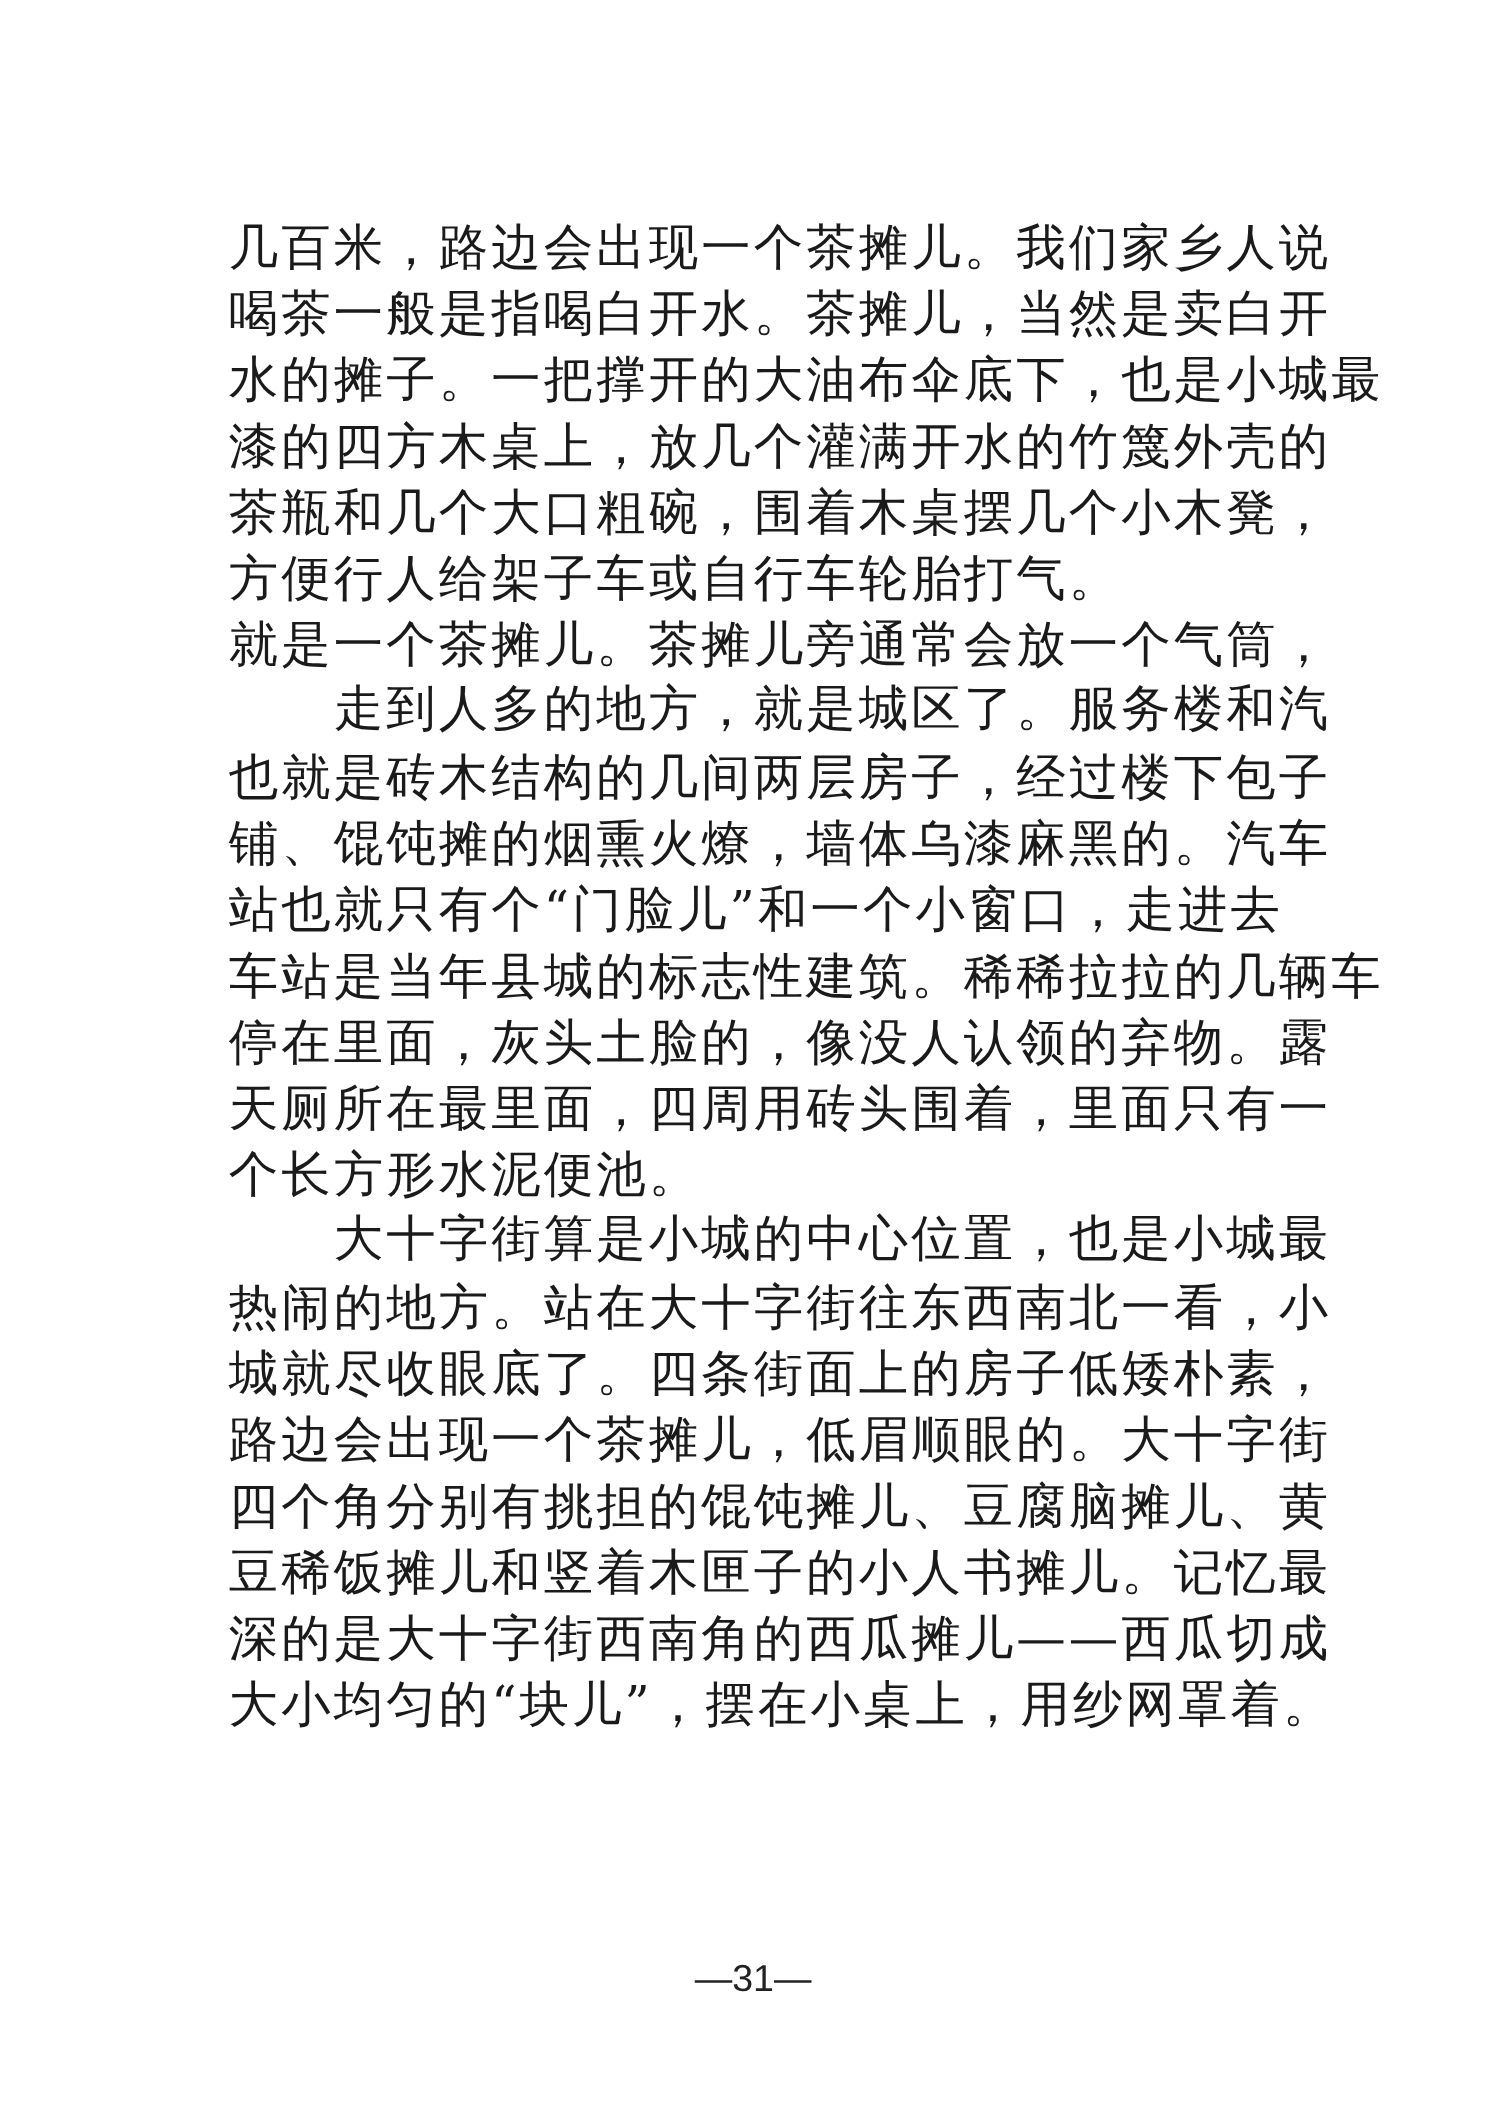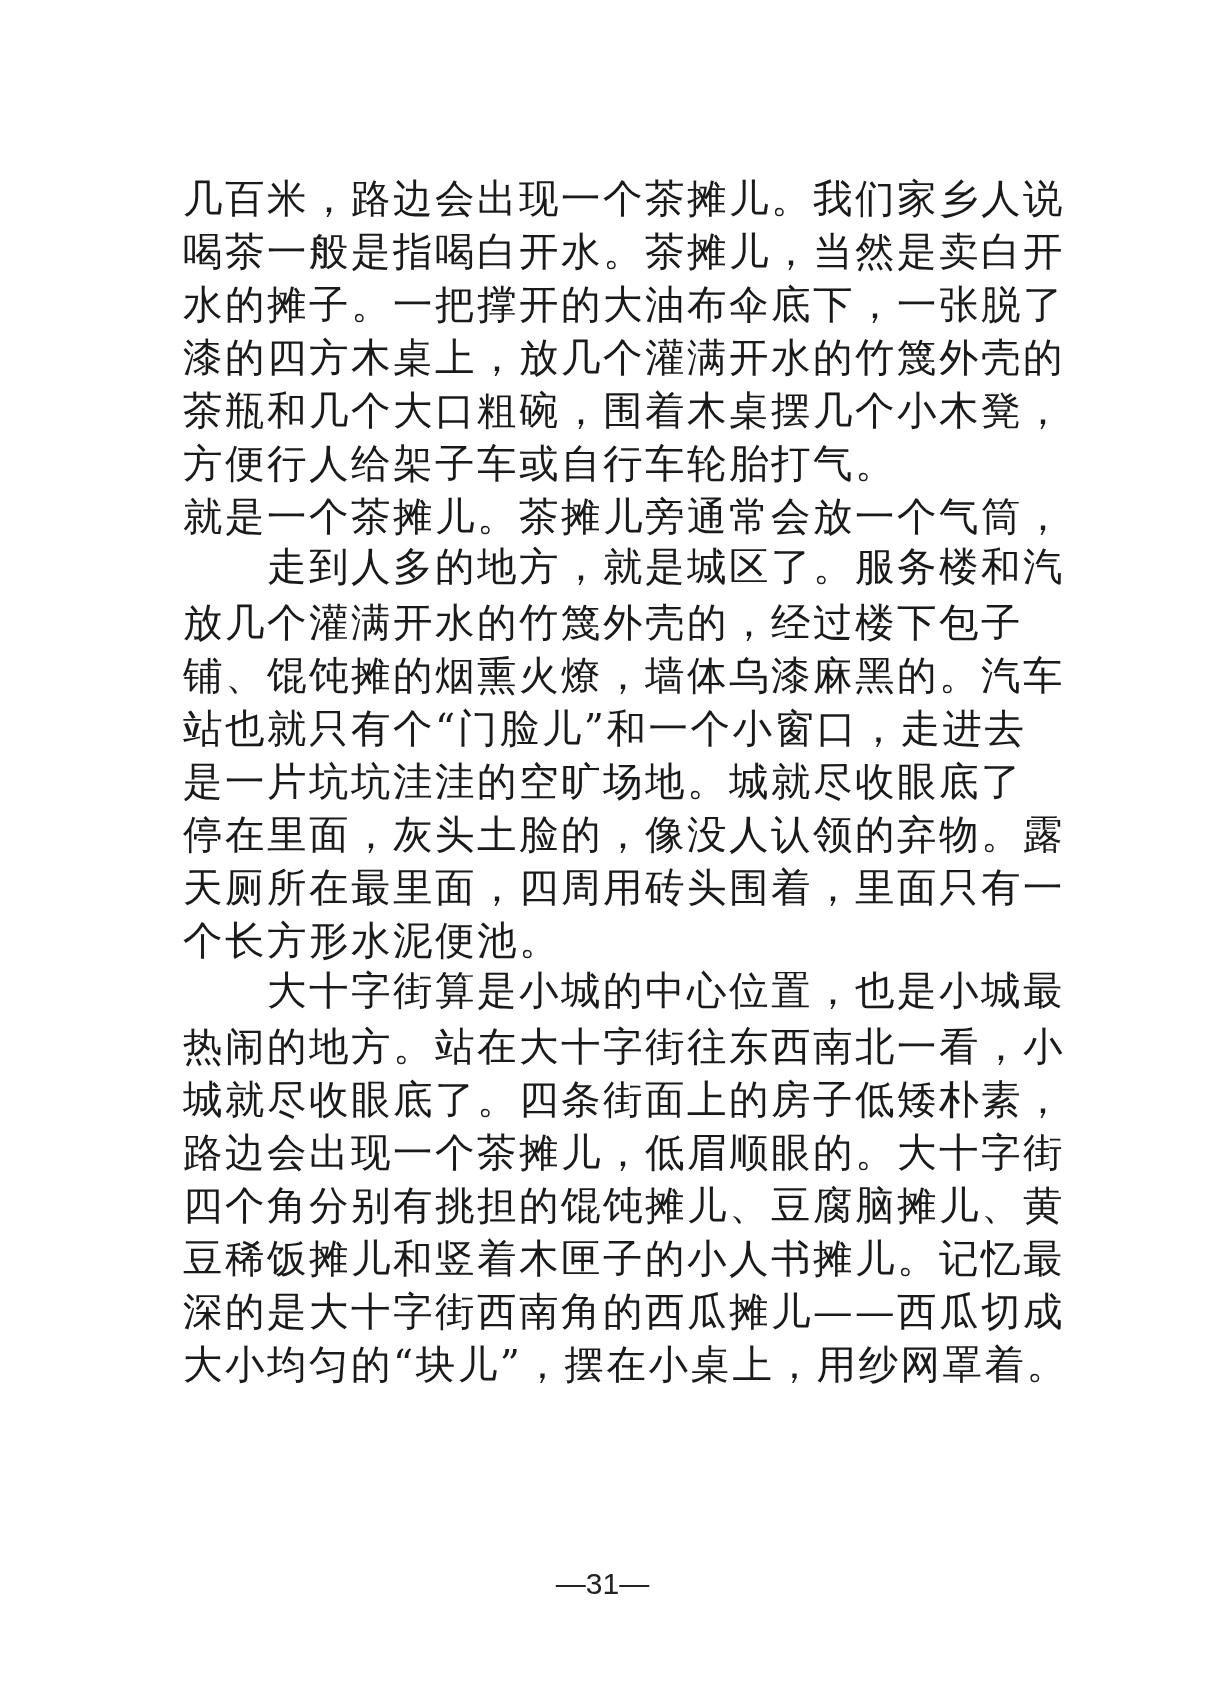--- a/index.html
+++ b/index.html
@@ -20,30 +20,30 @@
     font-family: Liberation Sans, sans-serif; font-size: 30px; color: #222;
   }
 </style>
 </head>
 <body>
 
 <div class="page">
   <div class="body-text">
     <div class="line">几百米，路边会出现一个茶摊儿。我们家乡人说</div>
     <div class="line">喝茶一般是指喝白开水。茶摊儿，当然是卖白开</div>
-    <div class="line">水的摊子。一把撑开的大油布伞底下，一张脱了</div>
+    <div class="line">水的摊子。一把撑开的大油布伞底下，也是小城最</div>
     <div class="line">漆的四方木桌上，放几个灌满开水的竹篾外壳的</div>
     <div class="line">茶瓶和几个大口粗碗，围着木桌摆几个小木凳，</div>
     <div class="line">方便行人给架子车或自行车轮胎打气。</div>
     <div class="line">就是一个茶摊儿。茶摊儿旁通常会放一个气筒，</div>
     <div class="line indent">走到人多的地方，就是城区了。服务楼和汽</div>
-    <div class="line">放几个灌满开水的竹篾外壳的，经过楼下包子</div>
+    <div class="line">也就是砖木结构的几间两层房子，经过楼下包子</div>
     <div class="line">铺、馄饨摊的烟熏火燎，墙体乌漆麻黑的。汽车</div>
     <div class="line">站也就只有个“门脸儿”和一个小窗口，走进去</div>
-    <div class="line">是一片坑坑洼洼的空旷场地。城就尽收眼底了</div>
+    <div class="line">车站是当年县城的标志性建筑。稀稀拉拉的几辆车</div>
     <div class="line">停在里面，灰头土脸的，像没人认领的弃物。露</div>
     <div class="line">天厕所在最里面，四周用砖头围着，里面只有一</div>
     <div class="line">个长方形水泥便池。</div>
     <div class="line indent">大十字街算是小城的中心位置，也是小城最</div>
     <div class="line">热闹的地方。站在大十字街往东西南北一看，小</div>
     <div class="line">城就尽收眼底了。四条街面上的房子低矮朴素，</div>
     <div class="line">路边会出现一个茶摊儿，低眉顺眼的。大十字街</div>
     <div class="line">四个角分别有挑担的馄饨摊儿、豆腐脑摊儿、黄</div>
     <div class="line">豆稀饭摊儿和竖着木匣子的小人书摊儿。记忆最</div>
     <div class="line">深的是大十字街西南角的西瓜摊儿——西瓜切成</div>

